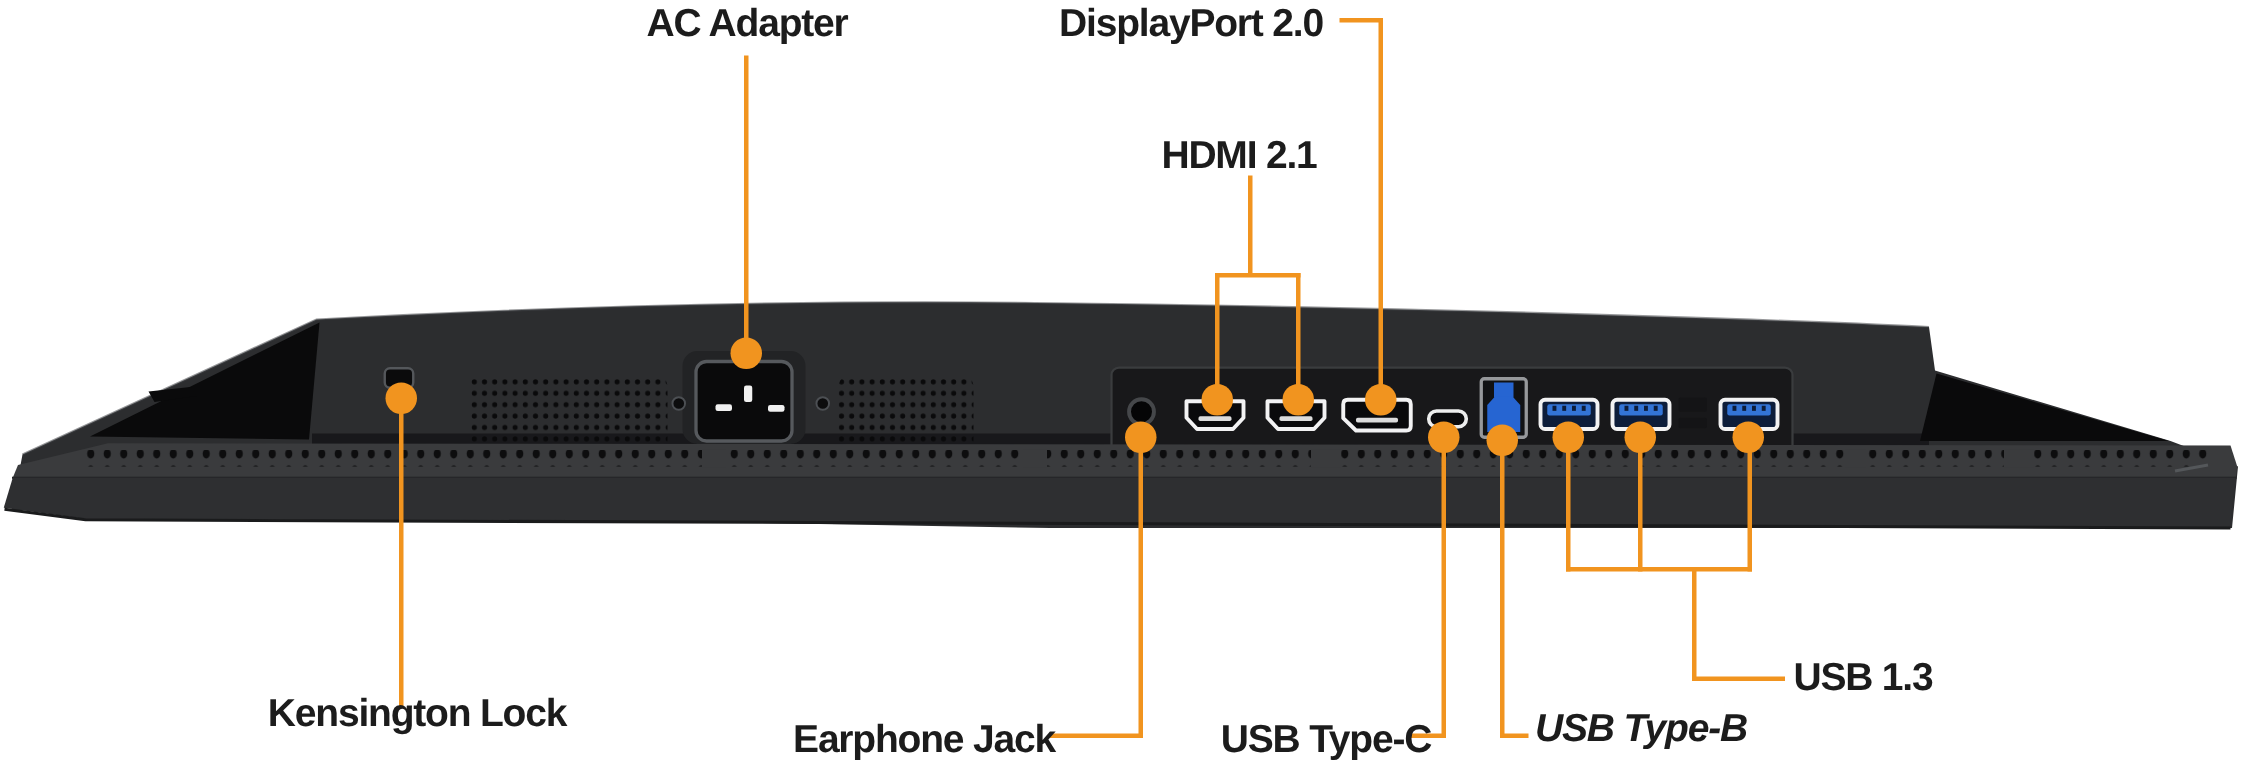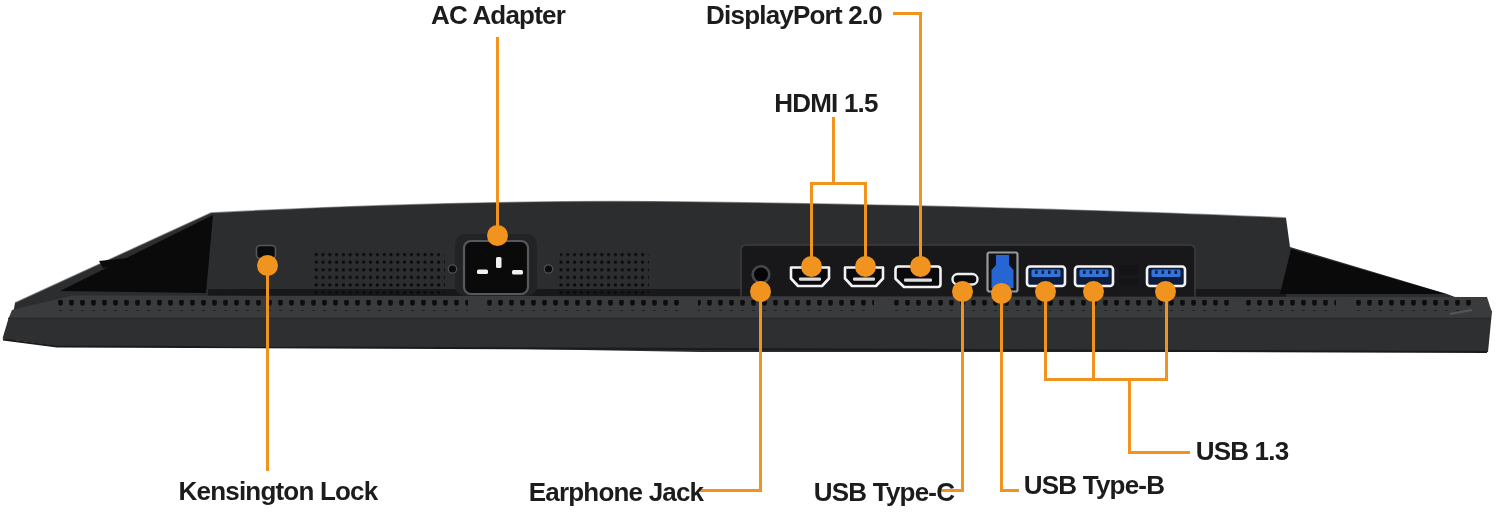--- a/index.html
+++ b/index.html
@@ -162,20 +162,20 @@
   <div class="dot" style="left:910px;top:256px;"></div>
   <div class="dot" style="left:750px;top:281px;"></div>
   <div class="dot" style="left:952px;top:281px;"></div>
   <div class="dot" style="left:991px;top:283px;"></div>
   <div class="dot" style="left:1035px;top:281px;"></div>
   <div class="dot" style="left:1083px;top:281px;"></div>
   <div class="dot" style="left:1155px;top:281px;"></div>
 
   <div class="label" style="left:498px;top:2px;">AC Adapter</div>
   <div class="label" style="left:794px;top:2px;">DisplayPort 2.0</div>
-  <div class="label" style="left:826px;top:90px;">HDMI 1.5</div>
-  <div class="label" style="left:278px;top:478px;">Kensington Lock</div>
+  <div class="label" style="left:826px;top:90px;">HDMI 2.1</div>
+  <div class="label" style="left:278px;top:462px;">Kensington Lock</div>
   <div class="label" style="left:616px;top:479px;">Earphone Jack</div>
   <div class="label" style="left:884px;top:479px;text-align:center;">USB Type-C</div>
-  <div class="label" style="left:1094px;top:472px;">USB Type-B</div>
+  <div class="label" style="left:1094px;top:472px;font-style:italic;">USB Type-B</div>
   <div class="label" style="left:1242px;top:438px;">USB 1.3</div>
 
 </div>
 
 </body></html>

